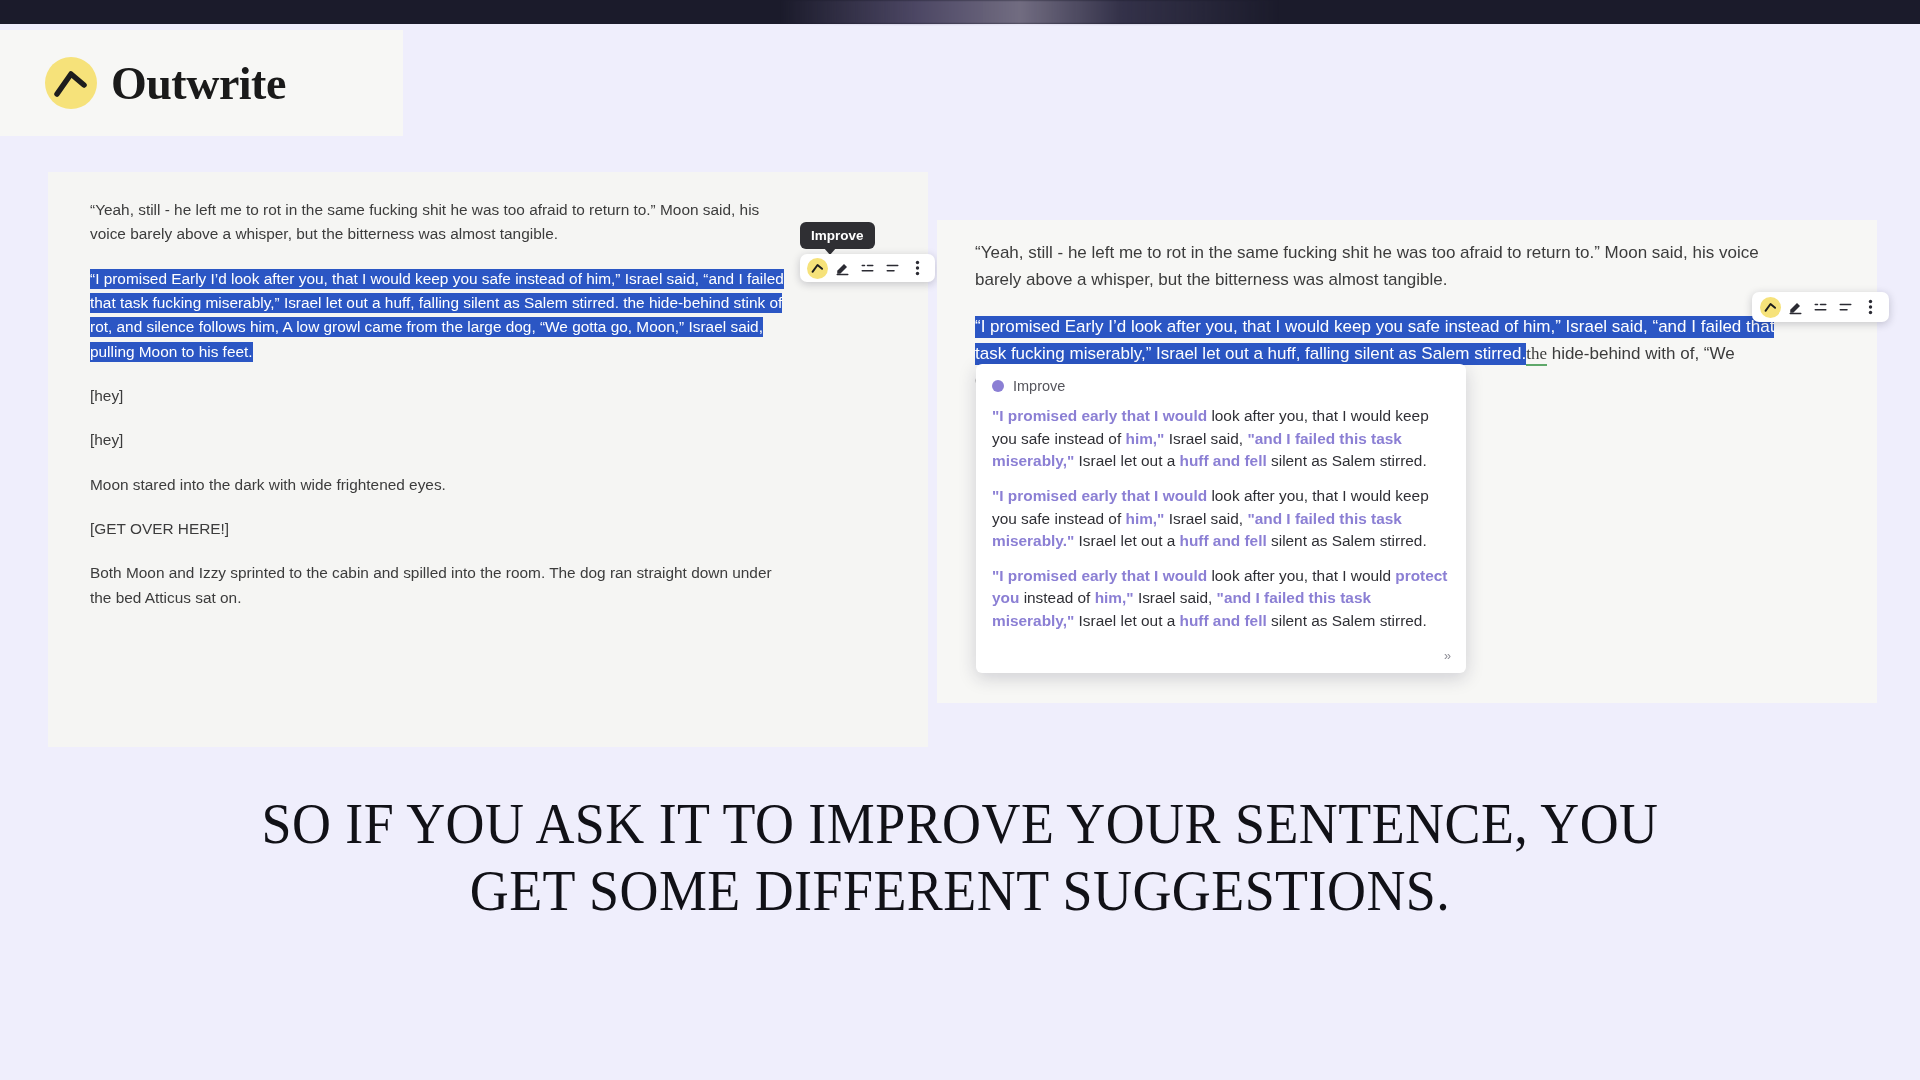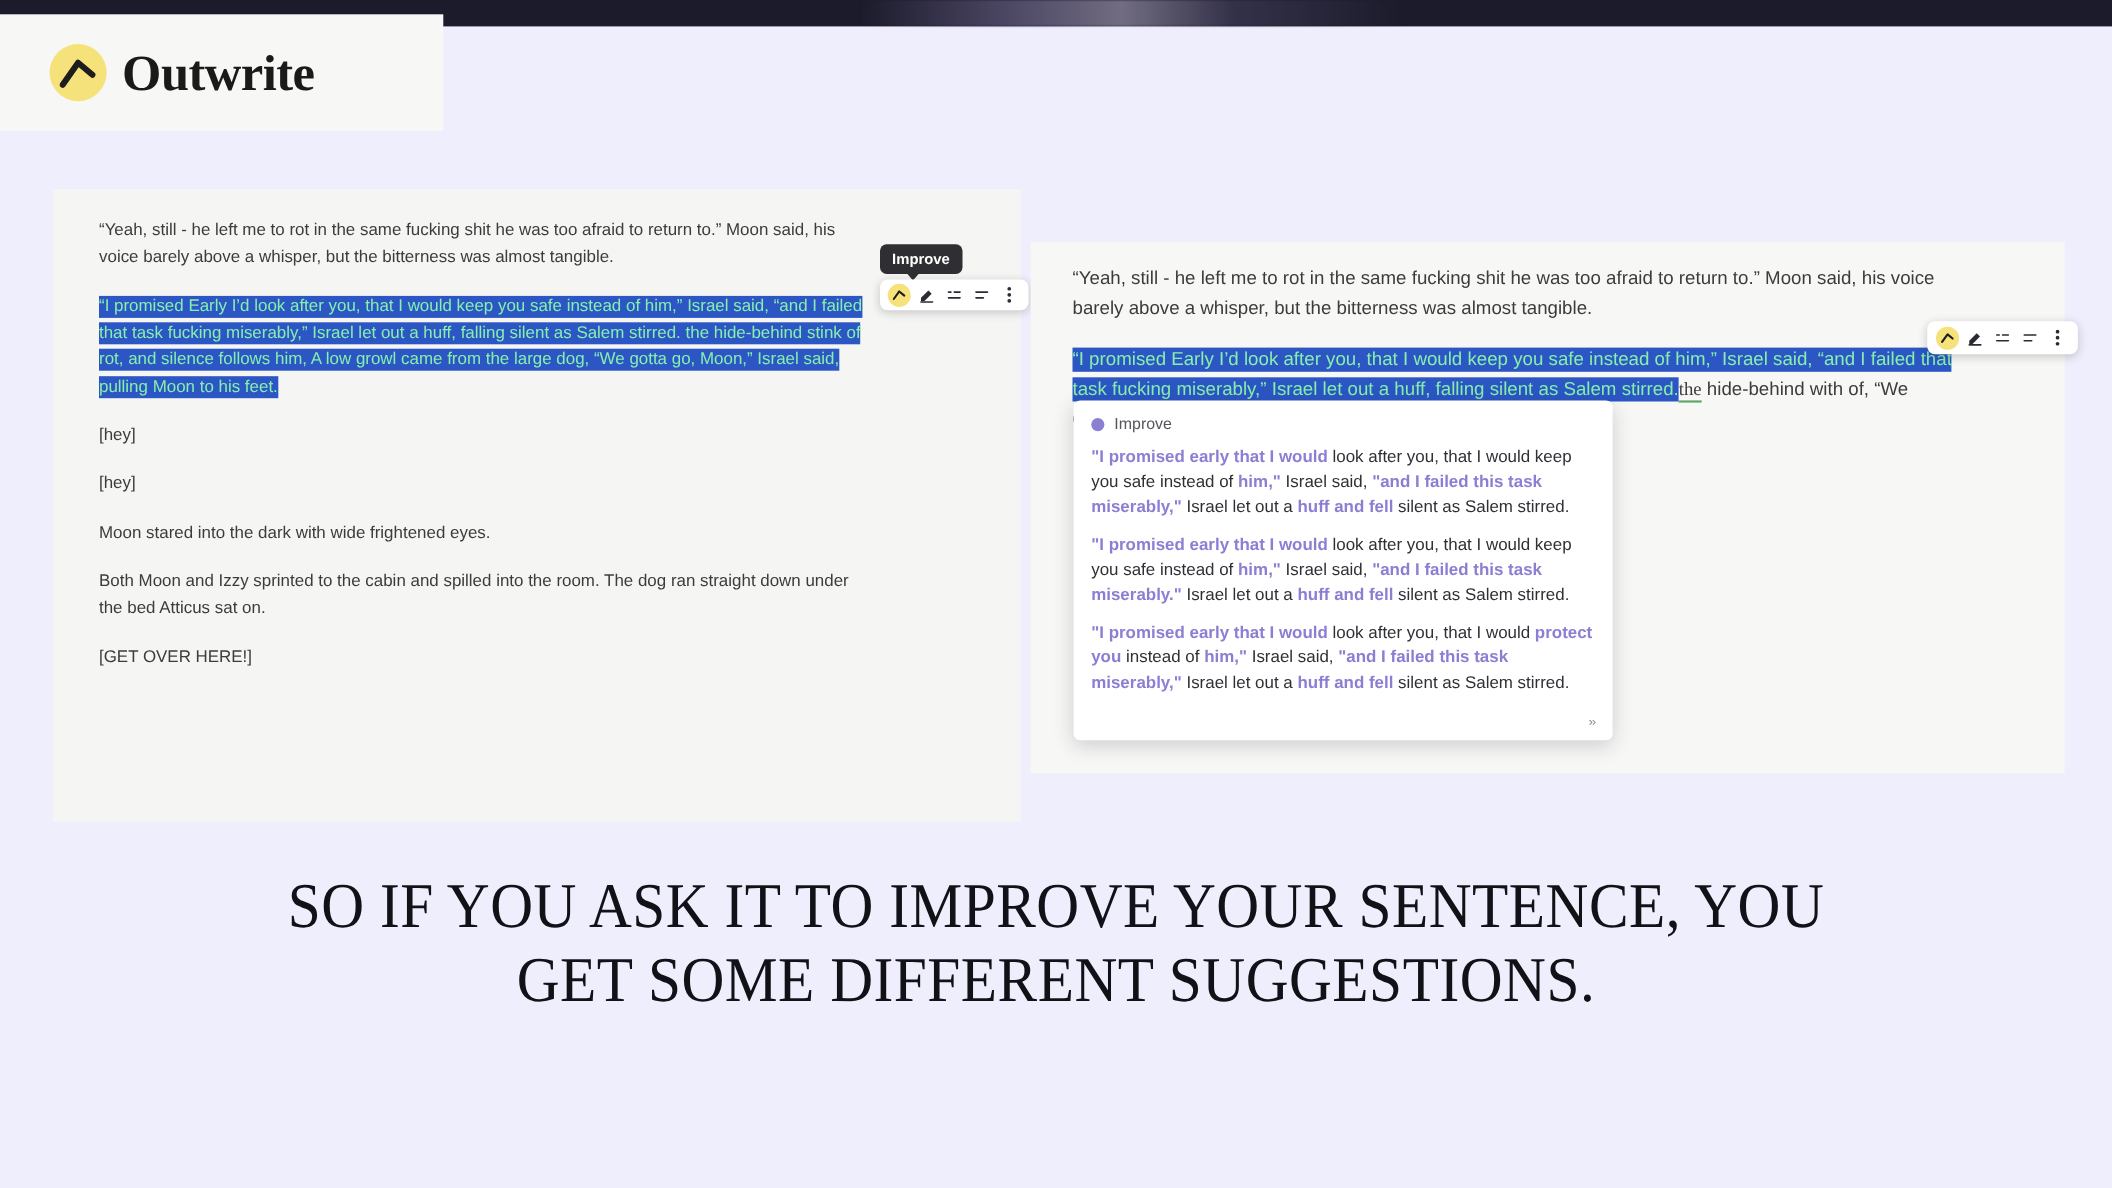--- a/index.html
+++ b/index.html
@@ -19,21 +19,21 @@
   }
   .topbar-sheen {
     position: absolute; left: 780px; top: 0; width: 500px; height: 24px;
     background: linear-gradient(90deg, rgba(40,40,62,0) 0%, rgba(120,110,150,.55) 28%,
                 rgba(200,190,215,.5) 48%, rgba(90,85,120,.4) 68%, rgba(40,40,62,0) 100%);
     filter: blur(1px);
   }
 
   
   .logo-card {
-    position: absolute; left: 0px; top: 13px; width: 403px; height: 106px;
+    position: absolute; left: 0px; top: 30px; width: 403px; height: 106px;
     background: #f7f7f5;
     display: flex; align-items: center;
   }
   .logo-inner { display: flex; align-items: center; gap: 14px; padding-left: 45px; }
   .logo-mark {
     width: 52px; height: 52px; border-radius: 50%;
     background: #f6e27a;
     position: relative; flex: none;
   }
   .logo-mark svg { position: absolute; left: 9px; top: 11px; }
@@ -56,21 +56,21 @@
 
   .para {
     color: #3c3c3c;
     line-height: 1.58;
     margin-bottom: 20px;
   }
   .doc-left .para { font-size: 15.4px; width: 700px; }
   .doc-right .para { font-size: 17px; width: 800px; }
 
   .sel {
-    background: #2b56c4; color: #86efac;
+    background: #2b56c4; color: #ffffff;
     box-decoration-break: clone;
     -webkit-box-decoration-break: clone;
     padding: 1px 0 2px 0;
   }
   .grammar-underline {
     border-bottom: 2px solid #5fa86a;
     padding-bottom: 1px;
     font-family: Liberation Serif, serif;
   }
 
@@ -162,22 +162,22 @@
   </div>
 
   <div class="doc-left">
     <p class="para">“Yeah, still - he left me to rot in the same fucking shit he was too afraid to return to.” Moon said, his voice barely above a whisper, but the bitterness was almost tangible.</p>
 
     <p class="para"><span class="sel">“I promised Early I’d look after you, that I would keep you safe instead of him,” Israel said, “and I failed that task fucking miserably,” Israel let out a huff, falling silent as Salem stirred. the hide-behind stink of rot, and silence follows him, A low growl came from the large dog, “We gotta go, Moon,” Israel said, pulling Moon to his feet.</span></p>
 
     <p class="para">[hey]</p>
     <p class="para">[hey]</p>
     <p class="para">Moon stared into the dark with wide frightened eyes.</p>
+    <p class="para">[GET OVER HERE!]</p>
     <p class="para">Both Moon and Izzy sprinted to the cabin and spilled into the room. The dog ran straight down under the bed Atticus sat on.</p>
-    <p class="para">[GET OVER HERE!]</p>
   </div>
 
   <div class="tooltip">Improve</div>
 
   <div class="toolbar tb-left">
     <div class="tb-btn active-yellow">
       <svg width="13" height="12" viewBox="0 0 34 30" aria-hidden="true">
         <path d="M4 25 L17 7 L29 17" stroke="#1d1d1d" stroke-width="5" stroke-linecap="round" stroke-linejoin="round" fill="none"></path>
       </svg>
     </div>

